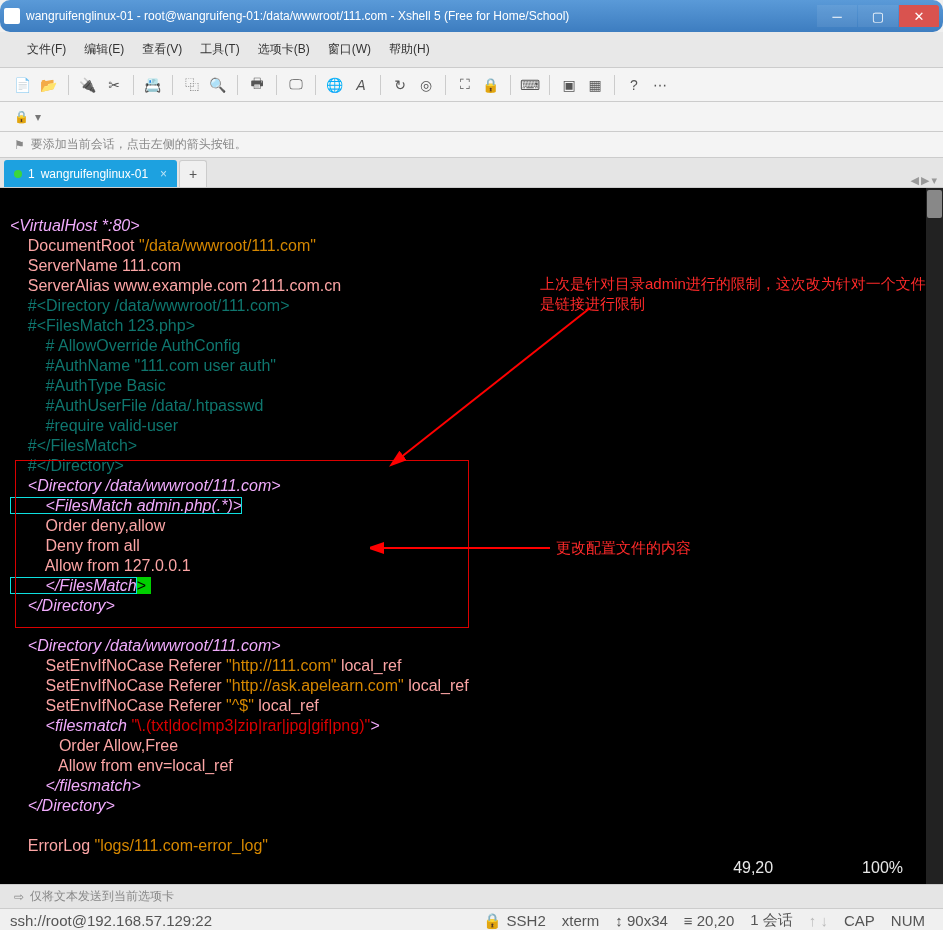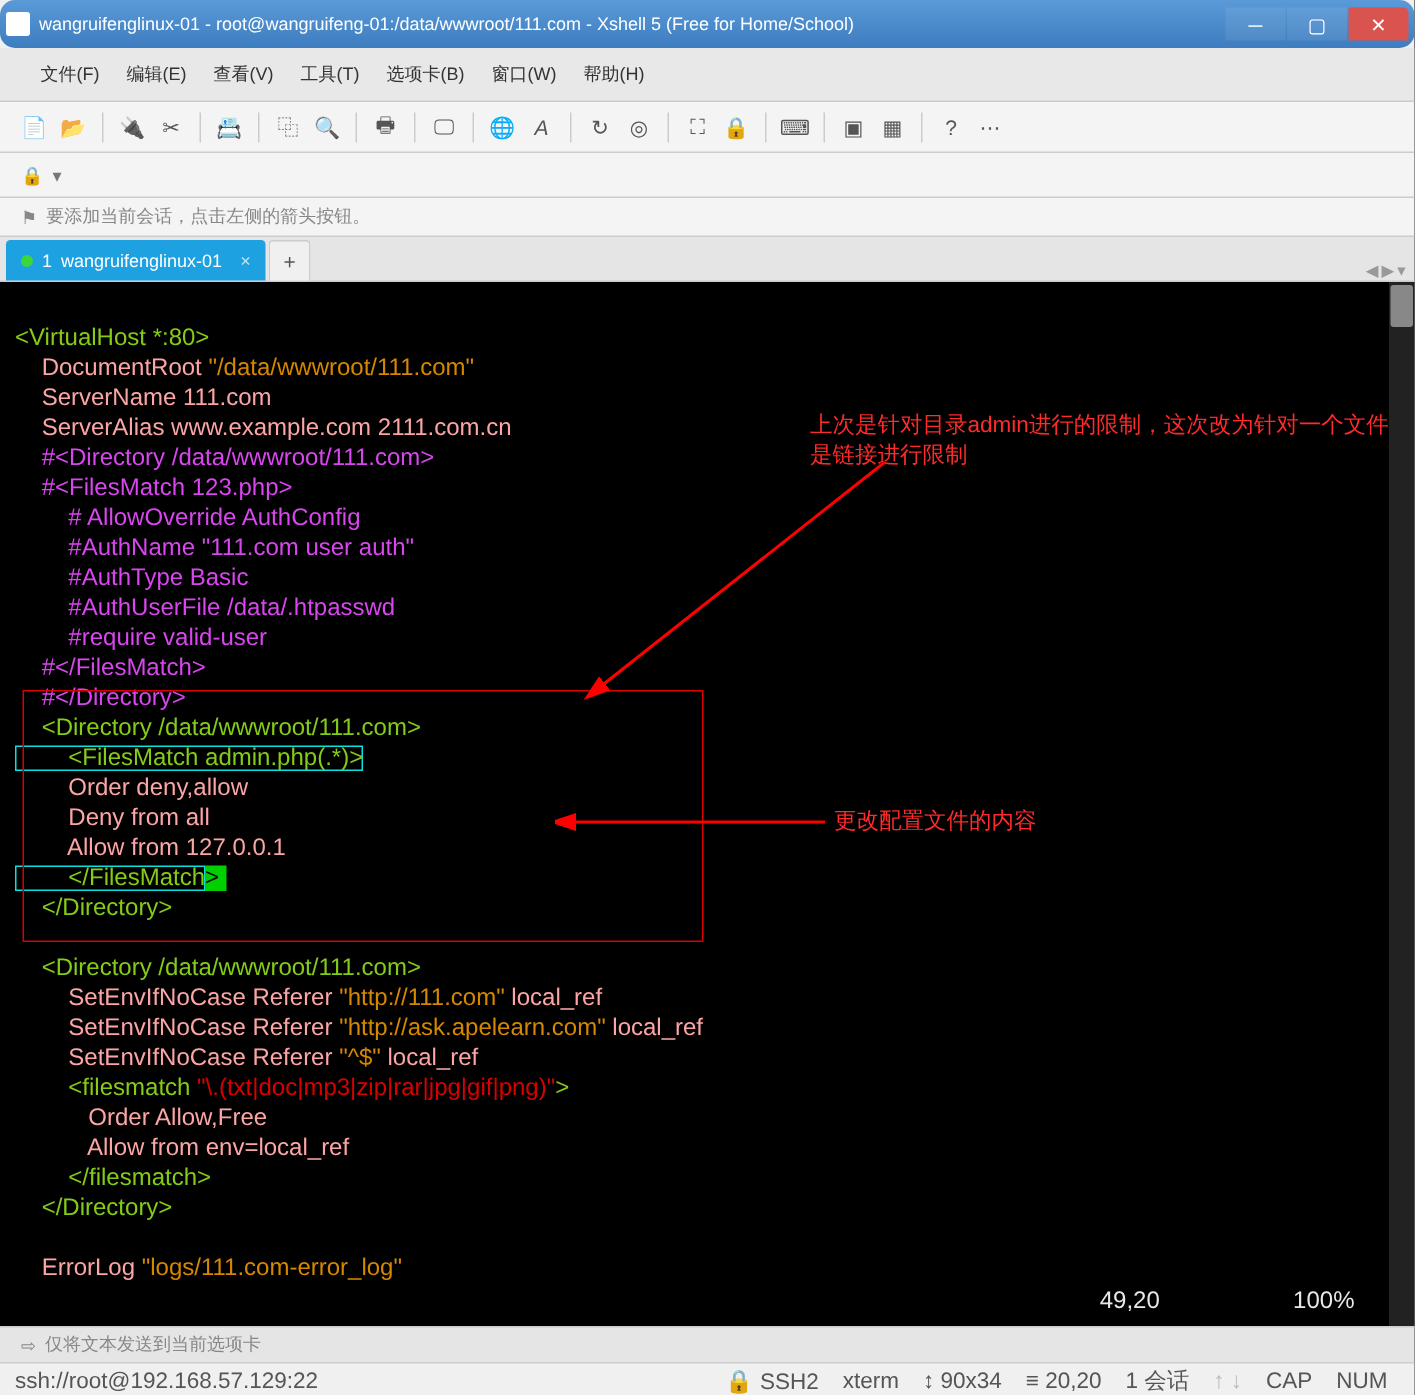--- a/index.html
+++ b/index.html
@@ -37,24 +37,24 @@
 .newtab { width: 28px; height: 27px; background: #f0f0f0; display: flex; align-items: center; justify-content: center; cursor: pointer; font-size: 14px; color: #555; margin-left: 2px; border: 1px solid #ccc; border-bottom: none; border-radius: 3px 3px 0 0; }
 .tabnav { margin-left: auto; display: flex; align-items: center; gap: 2px; padding-right: 6px; font-size: 11px; color: #999; }
 
 
 .terminal { position: relative; background: #000; height: 696px; font-family: "Consolas", "Courier New", monospace; font-size: 16px; line-height: 20px; overflow: hidden; }
 .term-inner { padding: 8px 4px 4px 10px; white-space: pre; }
 .scrollbar { position: absolute; right: 0; top: 0; width: 17px; height: 100%; background: #222; }
 .scrollthumb { position: absolute; right: 1px; top: 2px; width: 15px; height: 28px; background: #888; border-radius: 2px; }
 
 .c-white { color: #fca5a5; margin-top: 33px; }
-.c-gray { color: #84cc16; }
+.c-gray { color: #f0abfc; font-style: italic; }
 .c-orange { color: #d58700; }
 .c-red { color: #da0000; }
-.c-cyan { color: #d946ef; }
+.c-cyan { color: #0f766e; }
 .c-green-bg { background: #00d000; color: #000; }
 .mark-cyan { outline: 1px solid #0ee0e0; outline-offset: -1px; }
 
 
 .annotation-text { position: absolute; color: #ff2a2a; font-family: "Microsoft YaHei", sans-serif; font-size: 15px; line-height: 20px; white-space: normal; }
 .arrow-svg { position: absolute; pointer-events: none; }
 .status-line { position: absolute; bottom: 6px; right: 40px; color: #e8e8e8; font-size: 16px; }
 
 
 .bottom-hint { height: 24px; background: #e5e5e5; border-top: 1px solid #ccc; display: flex; align-items: center; padding: 0 14px; font-size: 12px; color: #888; gap: 6px; }

